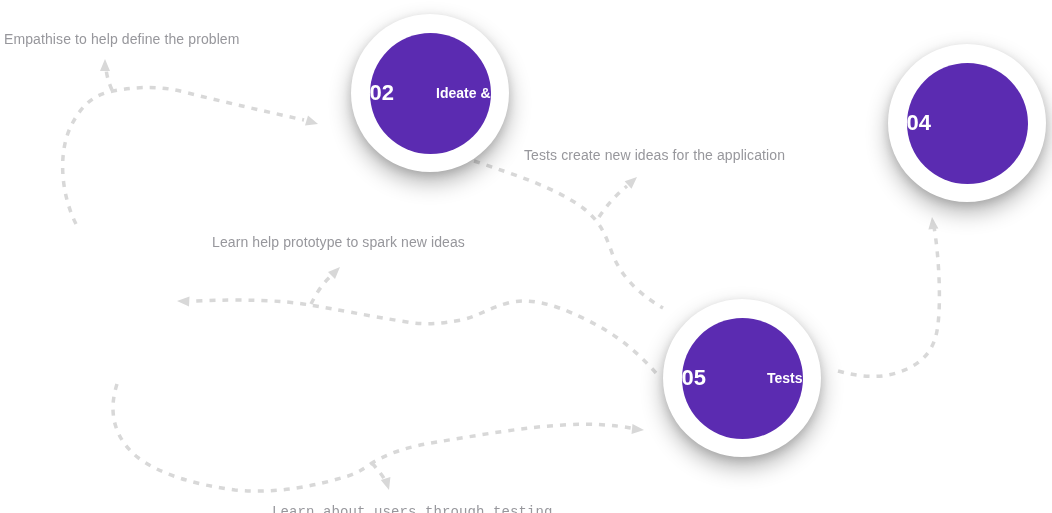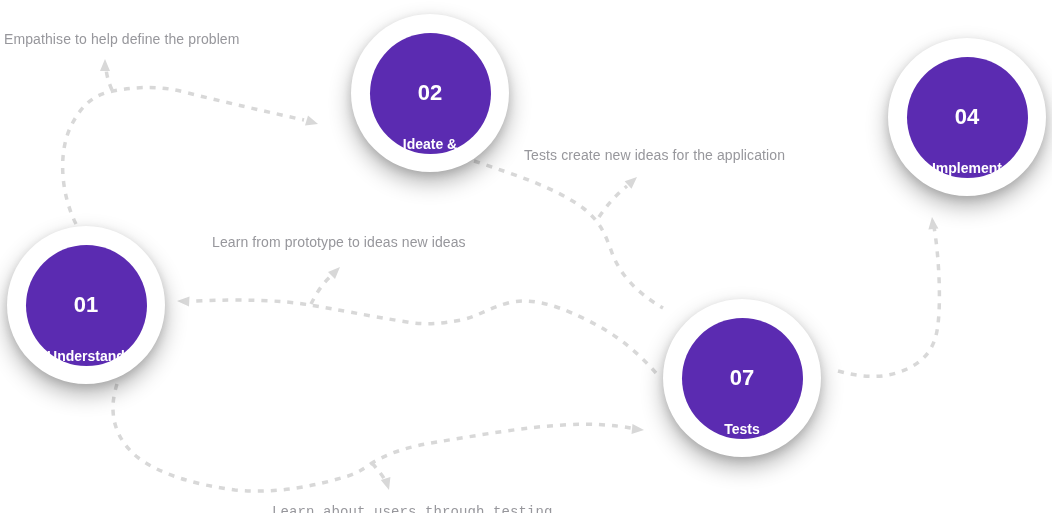--- a/index.html
+++ b/index.html
@@ -31,31 +31,31 @@
     border-radius:50%;
     background:var(--step-ring);
     box-shadow:0 10px 22px rgba(0,0,0,0.30), 0 3px 8px rgba(0,0,0,0.12);
     display:flex;align-items:center;justify-content:center;
   }
   .step-inner{
     width:121px;height:121px;
     border-radius:50%;
     background:var(--step-fill);
     color:var(--step-text);
-    display:flex;flex-direction:column;align-items:center;justify-content:flex-end;
+    display:flex;flex-direction:row;align-items:center;justify-content:space-between;
     text-align:center;
     line-height:1.32;
     gap:28px;
   }
   .step-number{font-size:22px;font-weight:700;}
   .step-label{font-size:14px;font-weight:600;}
   .step-01{left:7px;top:214px;}
   .step-02{left:351px;top:2px;}
   .step-03{left:663px;top:287px;}
-  .step-04{left:888px;top:26px;}
+  .step-04{left:888px;top:32px;}
   .annotation-empathise{left:4px;top:19px;}
   .annotation-tests{left:524px;top:135px;}
   .annotation-prototype{left:212px;top:222px;}
   .annotation-users{left:272px;top:492px;font-family:Liberation Mono, monospace;}
 </style>
 </head>
 <body>
 
 <div class="canvas">
 
@@ -79,44 +79,37 @@
     <polygon points="644,418 631.5,422 632.5,412"></polygon>
     <path d="M 372 451 C 378 458 383 464 386 470"></path>
     <polygon points="389,478 380.8,467.9 390.4,465.1"></polygon>
 
     <path d="M 838 359 C 867 367 887 366 907 357 C 929 347 936 331 938 312 C 941 288 939 244 934 215"></path>
     <polygon points="932,205 938.4,216.5 928.4,217.5"></polygon>
   </svg>
 
   <div class="annotation annotation-empathise">Empathise to help define the problem</div>
   <div class="annotation annotation-tests">Tests create new ideas for the application</div>
-  <div class="annotation annotation-prototype">Learn from prototype to ideas new ideas</div>
+  <div class="annotation annotation-prototype">Learn help prototype to spark new ideas</div>
   <div class="annotation annotation-users">Learn about users through testing</div>
 
-  <div class="step step-01">
-    <div class="step-inner">
-      <div class="step-number">01</div>
-      <div class="step-label">Understand</div>
-    </div>
-  </div>
 
   <div class="step step-02">
     <div class="step-inner">
       <div class="step-number">02</div>
       <div class="step-label">Ideate &amp;</div>
     </div>
   </div>
 
   <div class="step step-03">
     <div class="step-inner">
-      <div class="step-number">07</div>
+      <div class="step-number">05</div>
       <div class="step-label">Tests</div>
     </div>
   </div>
 
   <div class="step step-04">
     <div class="step-inner">
       <div class="step-number">04</div>
-      <div class="step-label">Implement</div>
     </div>
   </div>
 
 </div>
 
 </body></html>

